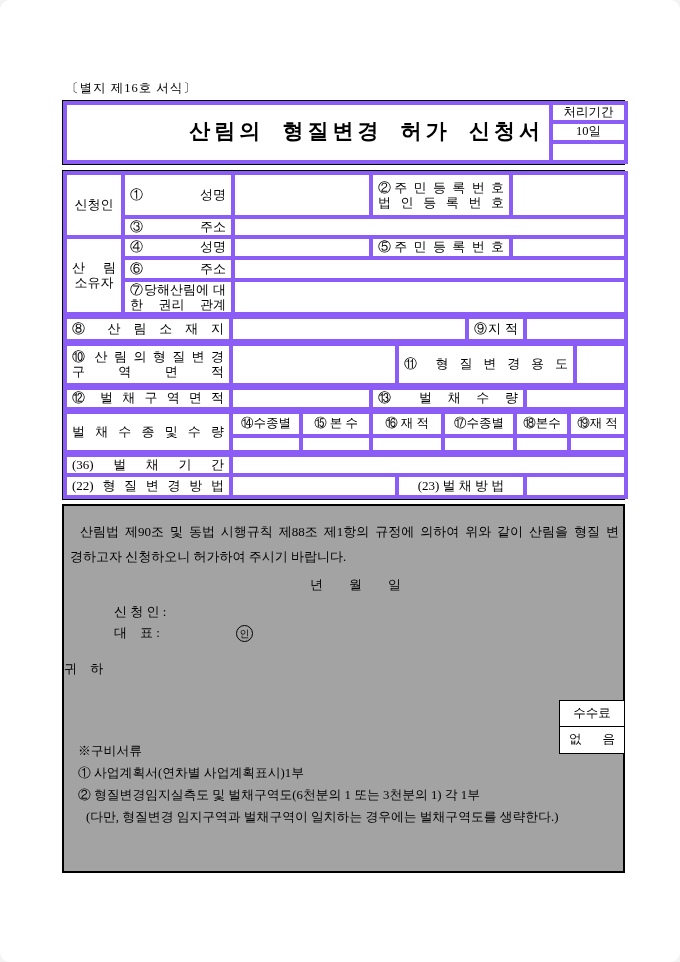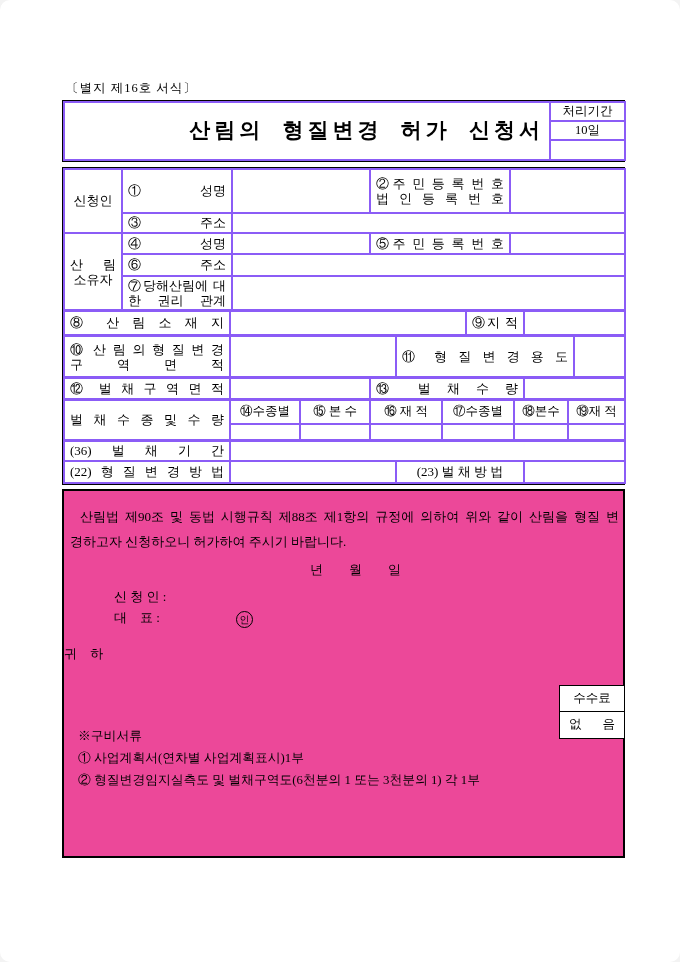--- a/index.html
+++ b/index.html
@@ -3,35 +3,35 @@
 <meta charset="utf-8">
 <style>
   * { margin:0; padding:0; box-sizing:border-box; }
   html,body { background:#f3f3f3; }
   body { width:680px; height:962px; font-family:"Liberation Serif","DejaVu Serif",serif; color:#000; }
   .page { position:relative; width:680px; height:962px; background:#ffffff; overflow:hidden;border-radius:10px; }
   .content { position:absolute; left:62px; top:80px; width:563px; }
   .form-note { font-size:12.5px; letter-spacing:1px; margin-left:4px; }
 
   table { border-collapse:collapse; table-layout:fixed; width:561px; }
-  td { border:2px solid #8b5cf6; font-size:13px; line-height:1.22; padding:0 5px; vertical-align:middle; overflow:hidden; }
+  td { border:4px solid #8b5cf6; font-size:13px; line-height:1.22; padding:0 5px; vertical-align:middle; overflow:hidden; }
   .wrap { border:1px solid #000; width:563px; background:#fff; }
   .hdr-wrap { margin-top:3px; }
   .main-wrap { margin-top:5px; }
   .main-wrap table { margin-top:-1px; }
   .main-wrap table:first-child { margin-top:0; }
 
   .title-cell { font-size:21px; font-weight:bold; text-align:right; letter-spacing:4px; word-spacing:9px; }
   .ctr { text-align:center; }
   .just { text-align:justify; text-align-last:justify; }
   .pre { white-space:pre; }
   .hdr-cell { font-size:12.5px; text-align:center; padding:0 2px; }
   .two-line div { line-height:15px; }
 
-  .lower-box { position:relative; margin-top:4px; width:563px; height:369px; border:2px solid #000; background:#ec4899; font-size:13px; }
+  .lower-box { position:relative; margin-top:4px; width:563px; height:369px; border:2px solid #000; background:#a3a3a3; font-size:13px; }
   .para { position:absolute; top:13px; left:6px; width:549px; line-height:25px; }
   .para .l1 { text-align:justify; text-align-last:justify; padding-left:10px; }
   .date-line { position:absolute; top:70px; left:12px; width:100%; text-align:center; }
   .sig-block { position:absolute; top:95px; left:50px; line-height:21px; }
   .seal { display:inline-block; width:17px; height:17px; border:1px solid #000; border-radius:50%; text-align:center; line-height:16px; font-size:10px; margin-left:76px; vertical-align:middle; }
   .recipient { position:absolute; top:154px; left:0; width:100%; text-align:left; letter-spacing:5px; }
   .fee-box { position:absolute; top:194px; right:-2px; width:66px; border:1px solid #000; background:#fff; }
   .fee-box div { height:26px; line-height:25px; font-size:12.5px; }
   .fee-box .fee-label { border-bottom:1px solid #000; text-align:center; }
   .fee-box .fee-value { text-align:justify; text-align-last:justify; padding:0 9px; }
@@ -241,17 +241,18 @@
 
       <div class="fee-box">
         <div class="fee-label">수수료</div>
         <div class="fee-value">없 음</div>
       </div>
 
       <div class="attach">
         <div>※구비서류</div>
         <div>① 사업계획서(연차별 사업계획표시)1부</div>
         <div>② 형질변경임지실측도 및 벌채구역도(6천분의 1 또는 3천분의 1) 각 1부</div>
+        <div class="sub">(다만, 형질변경 임지구역과 벌채구역이 일치하는 경우에는 벌채구역도를 생략한다.)</div>
       </div>
 
     </div>
   </div>
 </div>
 
 </body></html>

